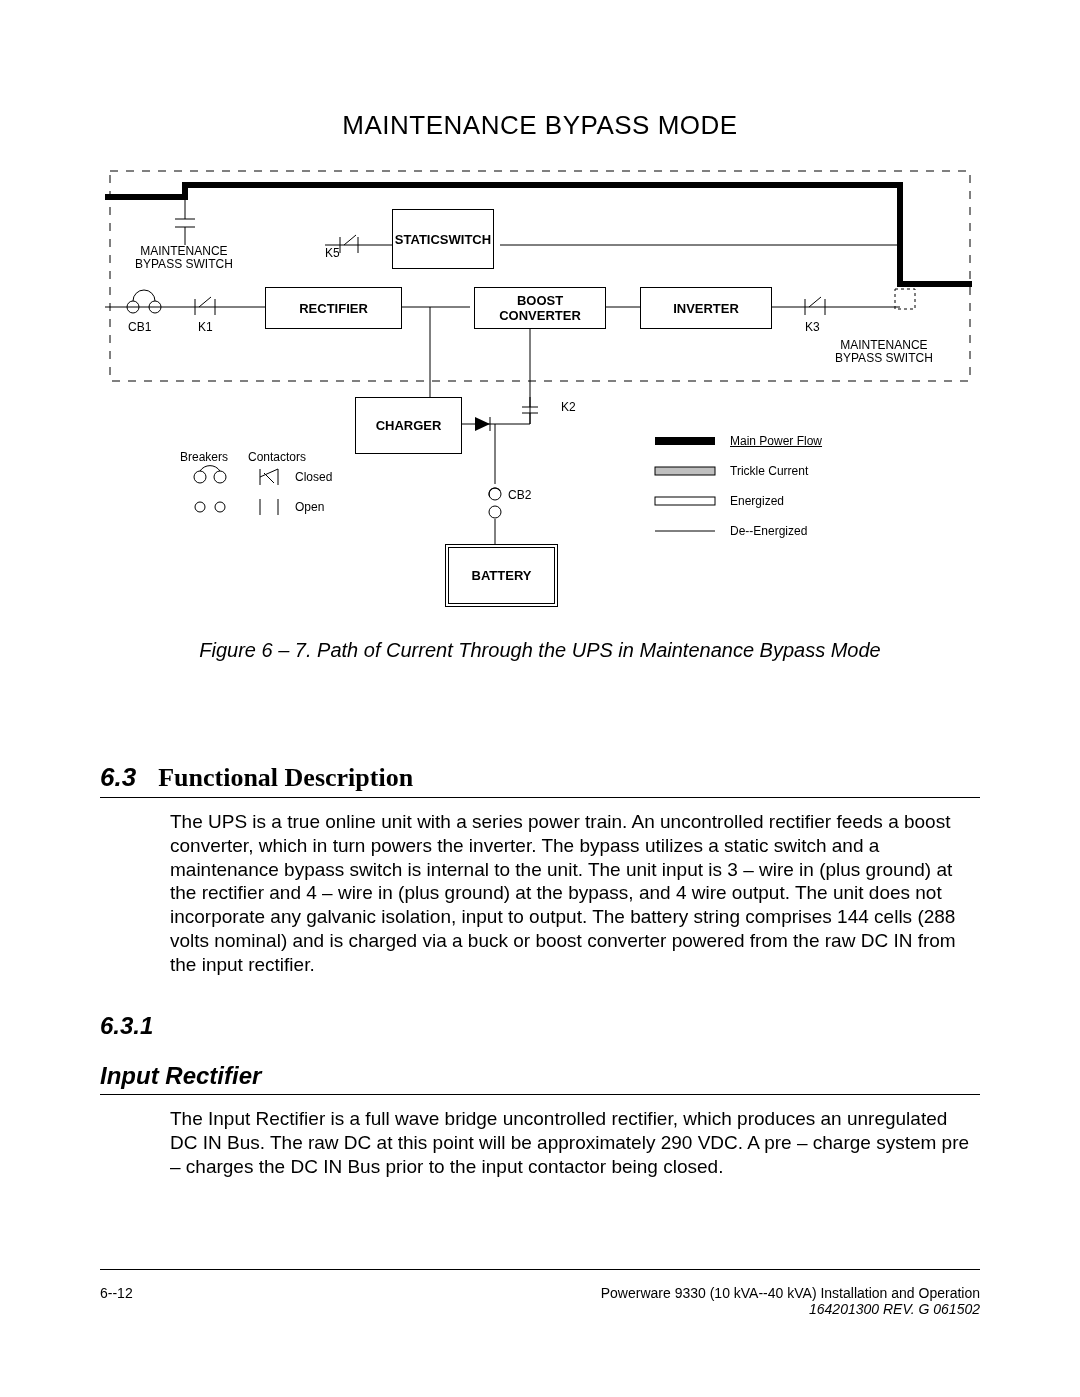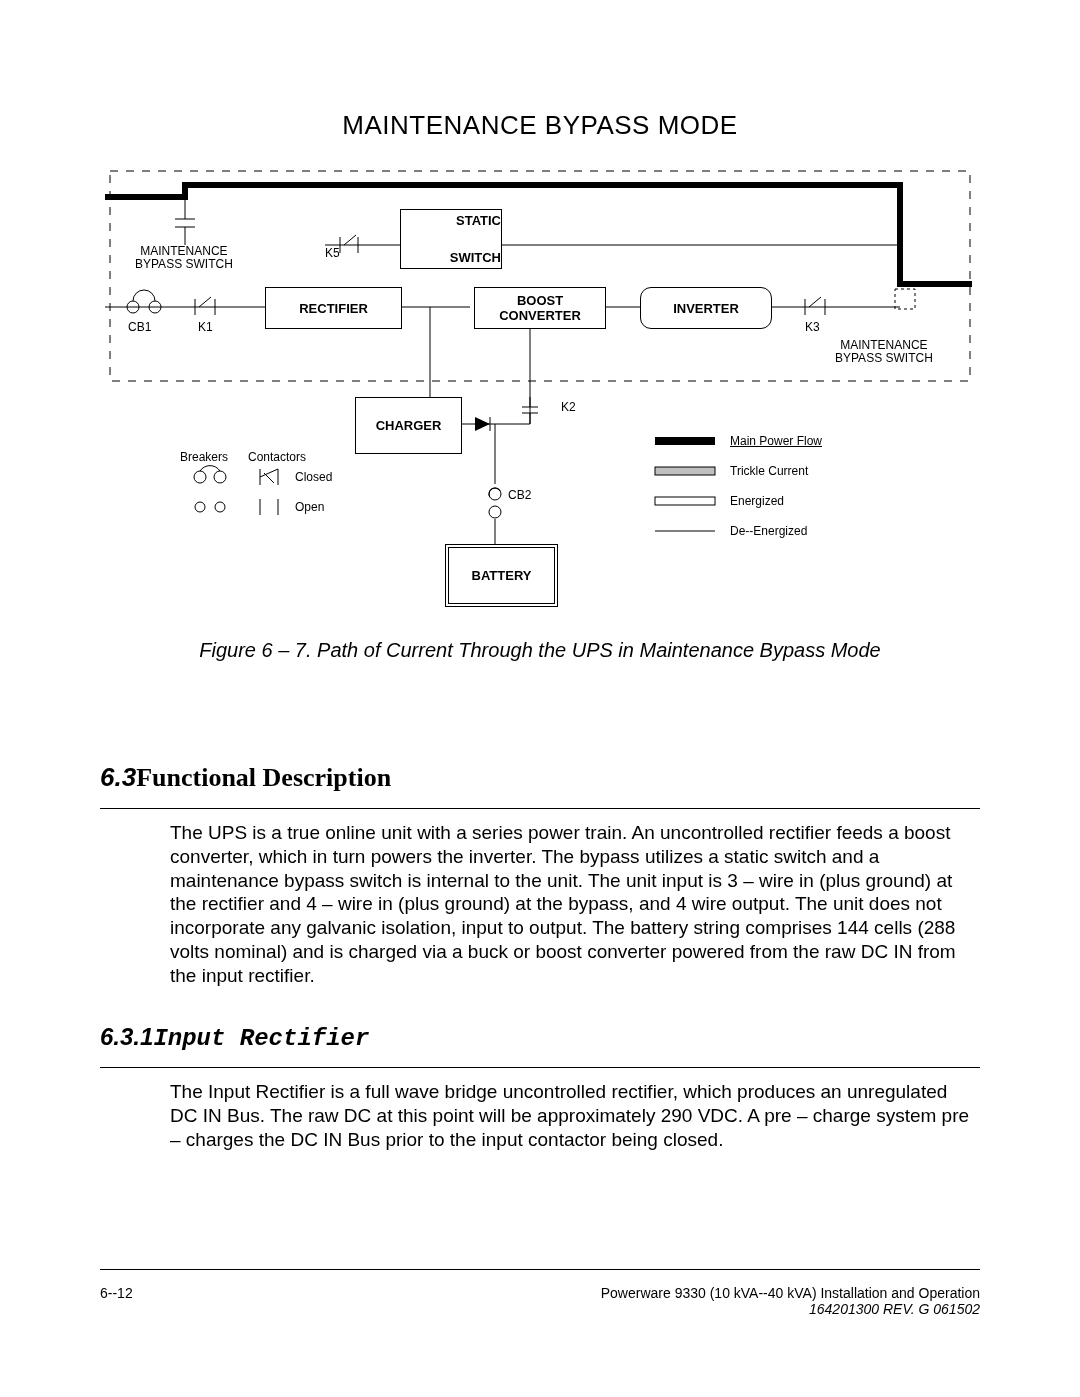--- a/index.html
+++ b/index.html
@@ -1,28 +1,28 @@
 <!DOCTYPE html>
 <html><head>
 <meta charset="utf-8">
 <style>
   html,body{margin:0;padding:0;background:#fff;color:#000;}
   .page{width:1080px;height:1397px;position:relative;font-family:Arial,Helvetica,sans-serif;box-sizing:border-box;padding:110px 100px 60px 100px;}
   .diagram-title{font-size:26px;text-align:center;letter-spacing:.5px;margin-bottom:8px;}
   .diagram-wrap{width:880px;height:460px;position:relative;margin:0 auto;}
   .caption{font-style:italic;font-size:20px;text-align:center;margin-top:30px;}
   .section{margin-top:100px;}
-  .section-row{display:flex;align-items:baseline;border-bottom:1px solid #000;padding-bottom:15px;}
+  .section-row{display:flex;align-items:baseline;gap:22px;border-bottom:1px solid #000;padding-bottom:4px;}
   .section-num{font-style:italic;font-weight:bold;font-size:26px;}
   .section-title{font-family:"Times New Roman",serif;font-weight:bold;font-size:26px;}
   .section-body{margin:12px 0 0 70px;font-size:19px;line-height:1.25;}
   .subsection{margin-top:36px;}
-  .subsection .section-row{border-bottom:1px solid #000;}
+  .subsection .section-row{border-bottom:1px solid #000;flex-direction:column;}
   .subsection .section-num{font-size:24px;}
-  .subsection .section-title{font-style:italic;font-family:Liberation Mono, monospace;font-size:24px;}
+  .subsection .section-title{font-style:italic;font-family:Liberation Sans, sans-serif;font-size:24px;}
   .footer{position:absolute;left:100px;right:100px;bottom:80px;border-top:1px solid #000;padding-top:15px;font-size:14px;display:flex;justify-content:space-between;}
   .footer .right{text-align:right;}
   .footer .right .rev{font-style:italic;}
   
   .box{position:absolute;border:1px solid #000;font-size:13px;font-weight:bold;text-align:center;display:flex;align-items:center;justify-content:center;background:#fff;}
   .lbl{position:absolute;font-size:13px;text-align:center;line-height:1.1;}
   .small{font-size:12px;}
   svg{position:absolute;left:0;top:0;}
 </style>
 </head>
@@ -99,29 +99,29 @@
       <rect x="555" y="288" width="60" height="8" fill="#000"></rect>
       <rect x="555" y="318" width="60" height="8" fill="#bfbfbf" stroke="#000"></rect>
       <rect x="555" y="348" width="60" height="8" fill="#fff" stroke="#000"></rect>
       <line x1="555" y1="382" x2="615" y2="382" stroke="#000"></line>
 
       <path d="M85 48 L85 70 M75 70 L95 70 M75 78 L95 78 M85 78 L85 96" fill="none" stroke="#000"></path>
 
       <rect x="795" y="140" width="20" height="20" fill="none" stroke="#000" stroke-dasharray="3 3"></rect>
     </svg>
 
-    <div class="box" style="left:300px;top:60px;width:100px;height:58px;flex-direction:column;align-items:flex-end;">
+    <div class="box" style="left:292px;top:60px;width:100px;height:58px;flex-direction:row;">
       <span>STATIC</span>
       <span style="height:22px"></span>
       <span>SWITCH</span>
     </div>
     <div class="box" style="left:165px;top:138px;width:135px;height:40px;">RECTIFIER</div>
     <div class="box" style="left:374px;top:138px;width:130px;height:40px;white-space:pre;">BOOST
 CONVERTER</div>
-    <div class="box" style="left:540px;top:138px;width:130px;height:40px;border-radius:11px;">INVERTER</div>
+    <div class="box" style="left:540px;top:138px;width:130px;height:40px;">INVERTER</div>
     <div class="box" style="left:255px;top:248px;width:105px;height:55px;">CHARGER</div>
     <div class="box" style="left:345px;top:395px;width:105px;height:55px;border:4px double #000;">BATTERY</div>
 
     <div class="lbl small" style="left:35px;top:96px;white-space:pre;">MAINTENANCE
 BYPASS SWITCH</div>
     <div class="lbl small" style="left:735px;top:190px;white-space:pre;">MAINTENANCE
 BYPASS SWITCH</div>
     <div class="lbl small" style="left:225px;top:98px;">K5</div>
     <div class="lbl small" style="left:28px;top:172px;">CB1</div>
     <div class="lbl small" style="left:98px;top:172px;">K1</div>

